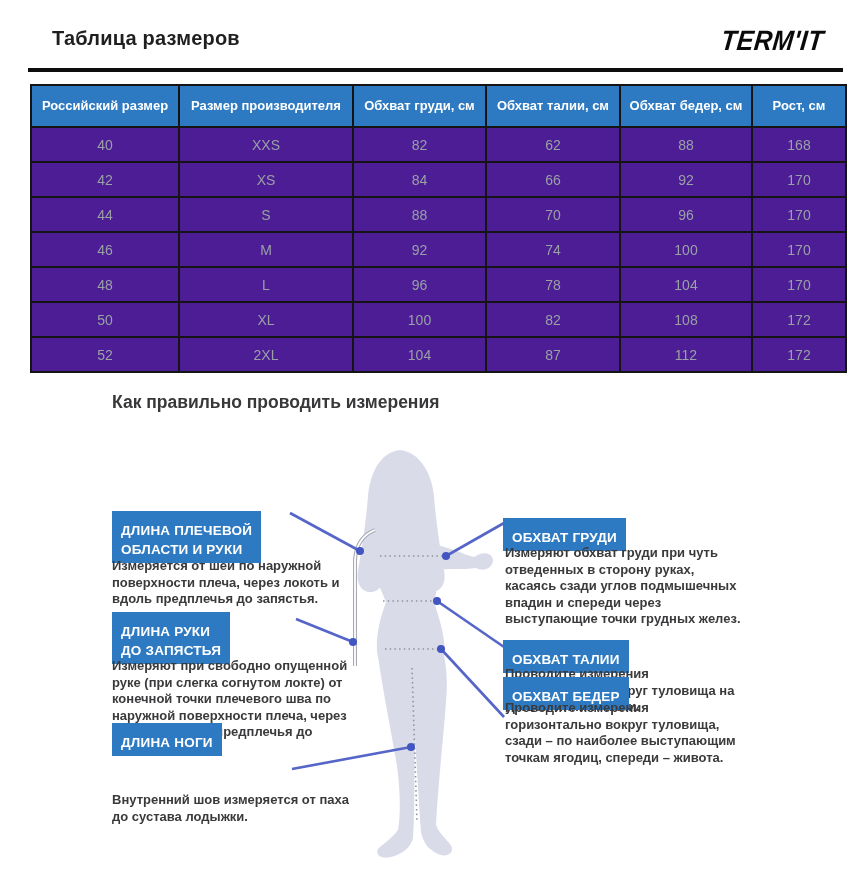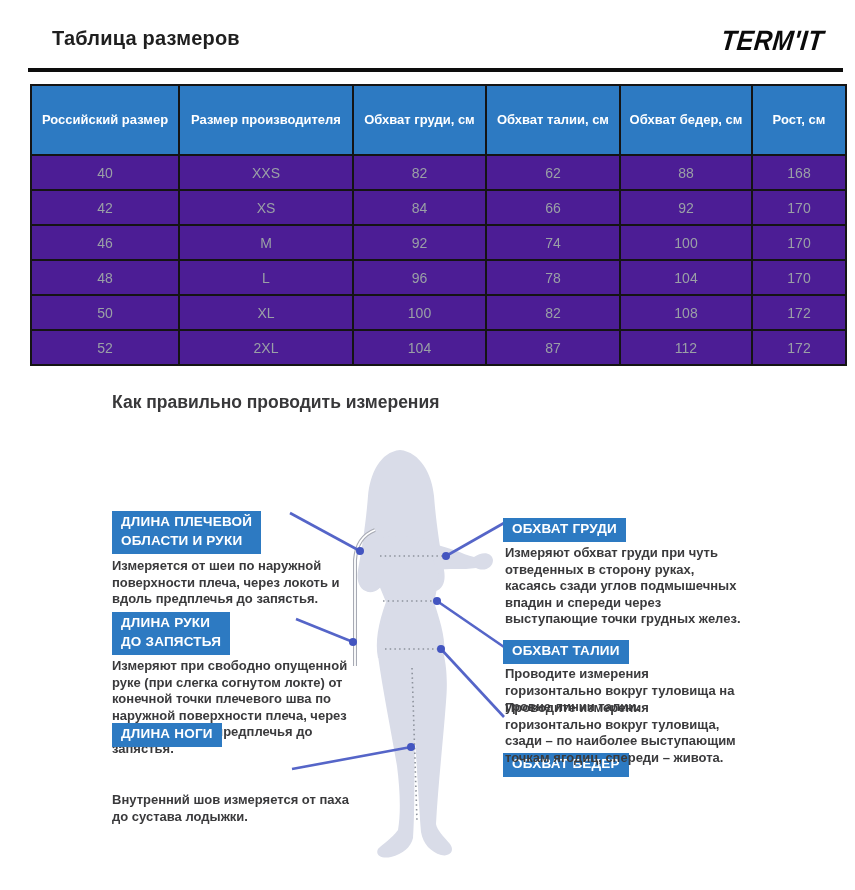--- a/index.html
+++ b/index.html
@@ -23,35 +23,35 @@
   
   .size-table{
     position:absolute;left:30px;top:84px;width:815px;
     border-collapse:collapse;table-layout:fixed;
   }
   .size-table th, .size-table td{
     border:2px solid #141414;text-align:center;vertical-align:middle;
   }
   .size-table th{
     background:#2d7ac2;color:#ffffff;font-size:13px;font-weight:700;
-    height:38px;line-height:1.25;padding:15px 4px;
+    height:38px;line-height:1.25;padding:1px 4px;
   }
   .size-table td{
     color:#9aa0a6;font-size:14px;height:31px;background:#4c1d95;
   }
   
   .section-heading{
     position:absolute;left:112px;top:392px;font-size:17.5px;font-weight:700;color:#38383a;
   }
   
   .diagram-svg{position:absolute;left:0;top:430px;}
   .sil{fill:#d9dce8;stroke:none;}
   .co-box{
     position:absolute;background:#2d7ac2;color:#ffffff;font-weight:700;
-    font-size:13.5px;line-height:1.4;padding:2px 9px 3px;white-space:pre-line;
+    font-size:13.5px;line-height:1.4;padding:11px 9px 3px;white-space:pre-line;
     letter-spacing:0.2px;
   }
   .co-text{
     position:absolute;font-size:13px;font-weight:600;color:#3a3a3c;line-height:1.27;
   }
 </style>
 </head>
 <body>
 
 <div class="page-title">Таблица размеров</div>
@@ -88,20 +88,28 @@
       </tr>
       <tr>
         <td>42</td>
         <td>XS</td>
         <td>84</td>
         <td>66</td>
         <td>92</td>
         <td>170</td>
       </tr>
       <tr>
+        <td>44</td>
+        <td>S</td>
+        <td>88</td>
+        <td>70</td>
+        <td>96</td>
+        <td>170</td>
+      </tr>
+      <tr>
         <td>46</td>
         <td>M</td>
         <td>92</td>
         <td>74</td>
         <td>100</td>
         <td>170</td>
       </tr>
       <tr>
         <td>48</td>
         <td>L</td>
@@ -181,14 +189,14 @@
 
 <div class="co-box" style="left:112px;top:723px">ДЛИНА НОГИ</div>
 <div class="co-text" style="left:112px;top:792px;width:245px">Внутренний шов измеряется от паха до сустава лодыжки.</div>
 
 <div class="co-box" style="left:503px;top:518px">ОБХВАТ ГРУДИ</div>
 <div class="co-text" style="left:505px;top:545px;width:238px">Измеряют обхват груди при чуть отведенных в сторону руках, касаясь сзади углов подмышечных впадин и спереди через выступающие точки грудных желез.</div>
 
 <div class="co-box" style="left:503px;top:640px">ОБХВАТ ТАЛИИ</div>
 <div class="co-text" style="left:505px;top:666px;width:238px">Проводите измерения горизонтально вокруг туловища на уровне линии талии.</div>
 
-<div class="co-box" style="left:503px;top:753px">ОБХВАТ БЕДЕР</div>
+<div class="co-box" style="left:503px;top:677px">ОБХВАТ БЕДЕР</div>
 <div class="co-text" style="left:505px;top:700px;width:242px">Проводите измерения горизонтально вокруг туловища, сзади – по наиболее выступающим точкам ягодиц, спереди – живота.</div>
 
 </body></html>

